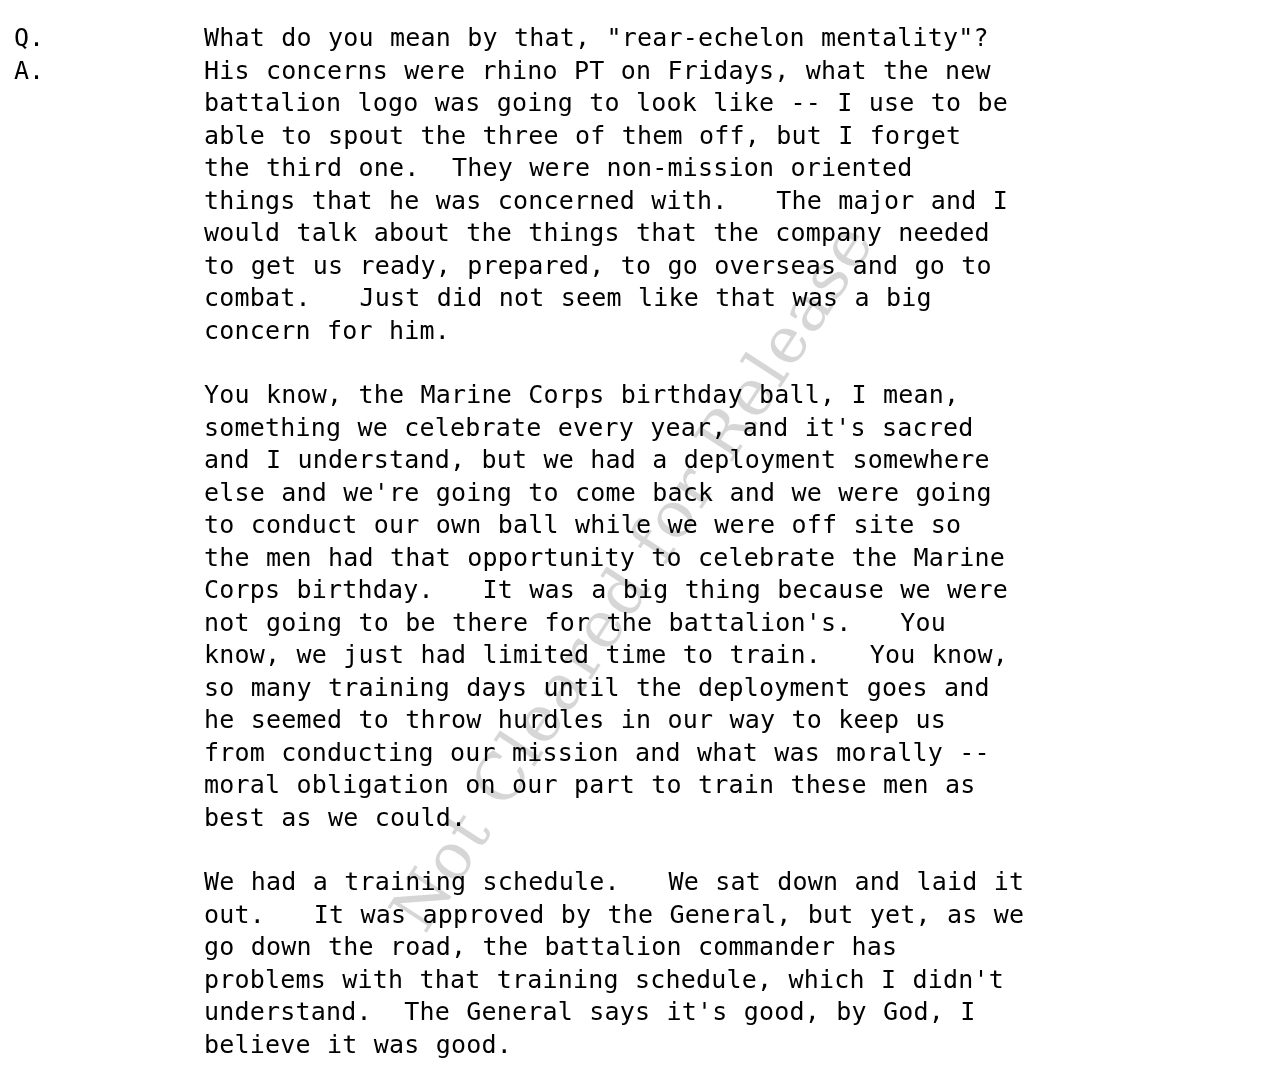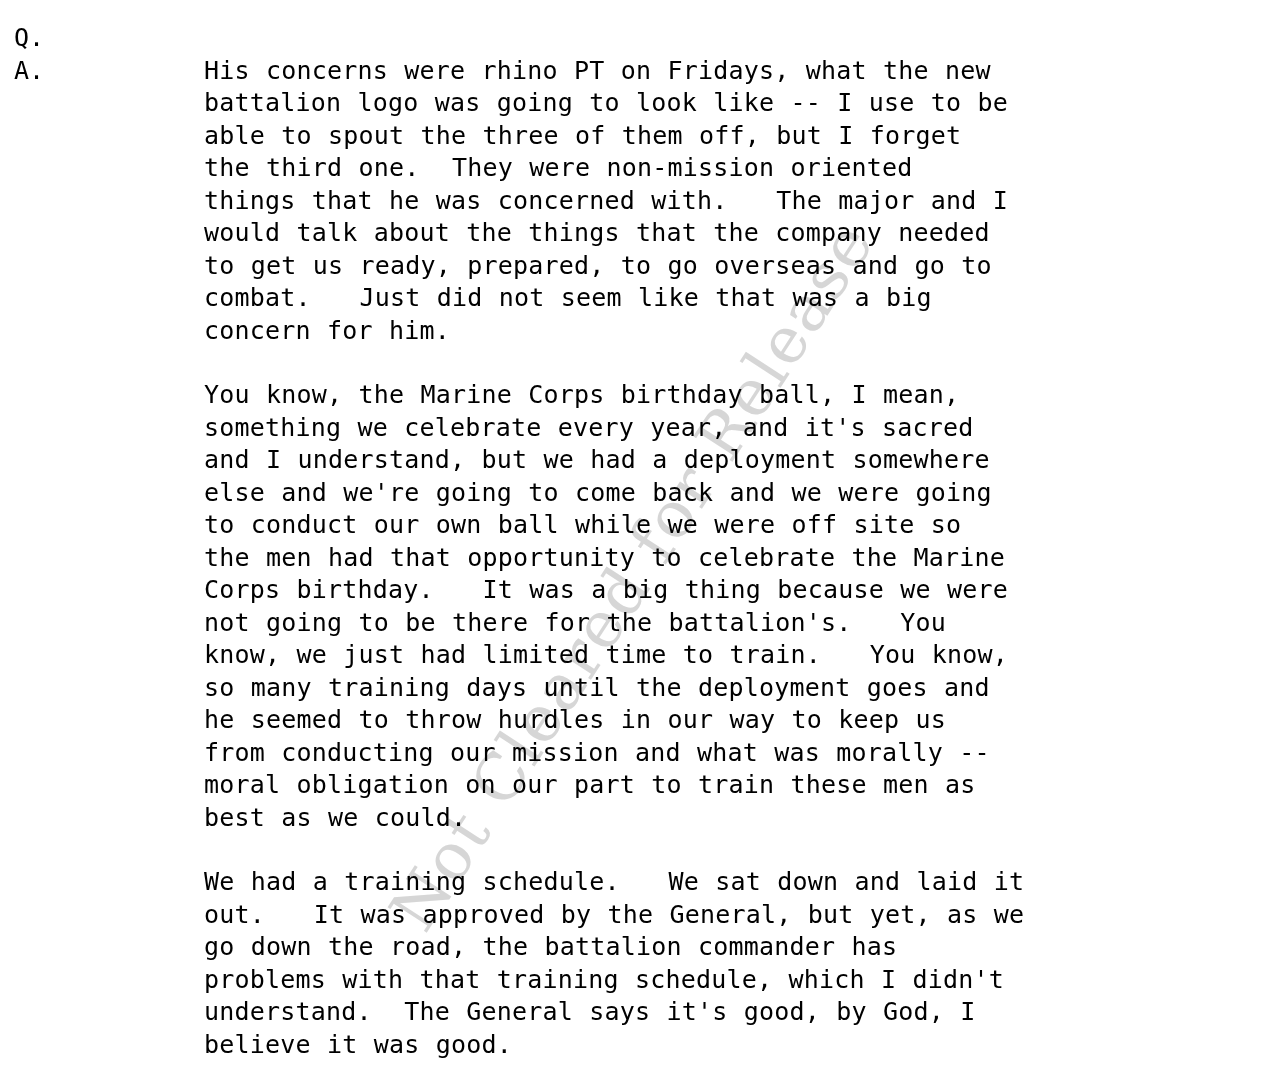--- a/index.html
+++ b/index.html
@@ -71,20 +71,23 @@
 </style>
 </head>
 <body>
 
 <div id="watermark">Not Cleared for Release</div>
 
 <div id="page">
 
   <div class="qa-block">
     <div class="speaker">Q.</div>
+    <div class="body-col">
+      <div class="para tight">What do you mean by that, "rear-echelon mentality"?</div>
+    </div>
   </div>
 
   <div class="qa-block">
     <div class="speaker">A.</div>
     <div class="body-col">
       <div class="para tight">His concerns were rhino PT on Fridays, what the new
 battalion logo was going to look like -- I use to be
 able to spout the three of them off, but I forget
 the third one.  They were non-mission oriented
 things that he was concerned with.   The major and I

